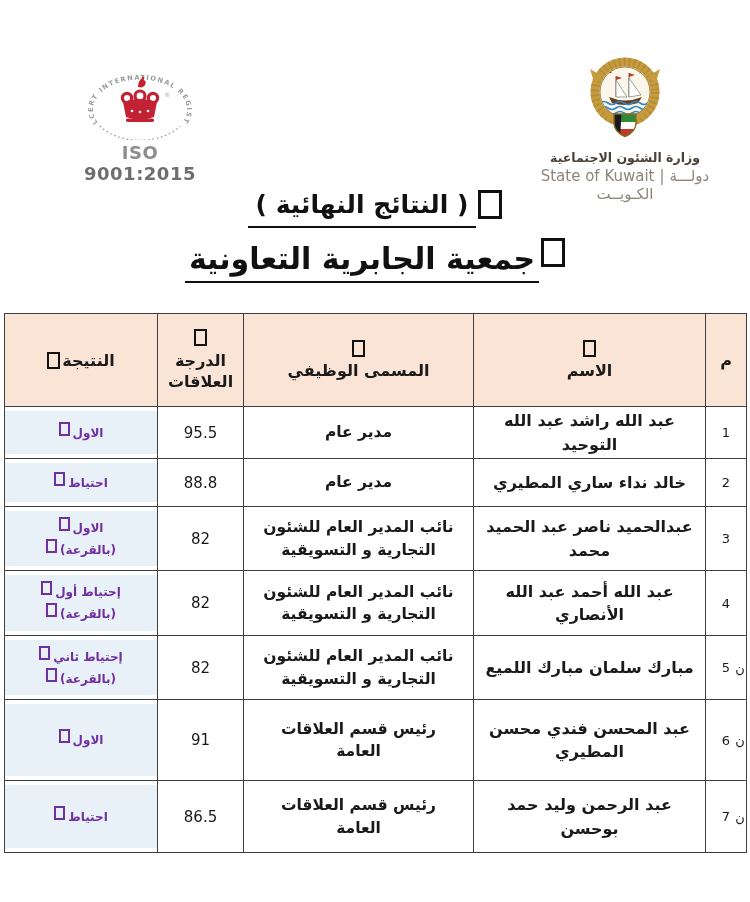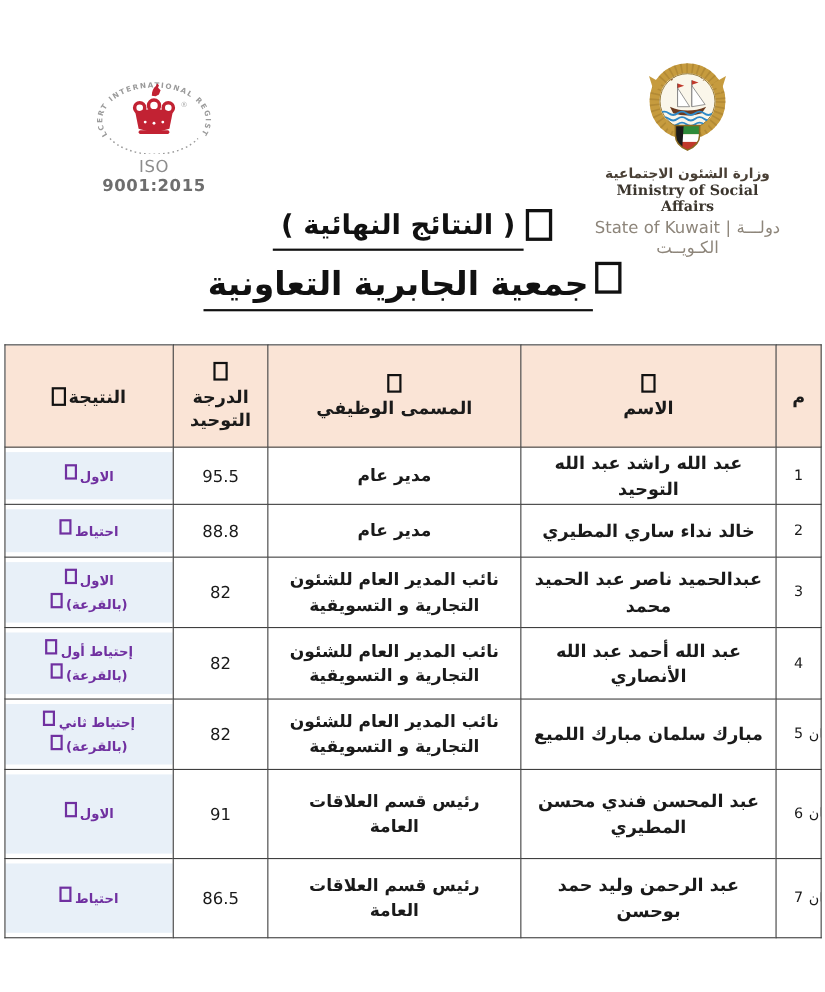--- a/index.html
+++ b/index.html
@@ -1,21 +1,21 @@
 <!DOCTYPE html>
 <html lang="ar"><head>
 <meta charset="utf-8">
 <style>
   * { margin:0; padding:0; box-sizing:border-box; }
   body { background:#888; font-family:"DejaVu Sans", sans-serif; }
   .page { position:relative; width:750px; height:902px; background:#ffffff; margin:0 auto; overflow:hidden; color:#1a1a1a; }
 
   
   .iso-logo { position:absolute; left:84px; top:64px; width:112px; text-align:center; }
-  .iso-label { font-size:15px; color:#8d8d8d; letter-spacing:0.5px; margin-top:-2px; }
+  .iso-label { font-size:18px; color:#8d8d8d; letter-spacing:0.5px; margin-top:-2px;font-weight:bold; }
   .iso-label b { color:#6e6e6e; }
 
   
   .ministry { position:absolute; left:538px; top:56px; width:174px; text-align:center; }
   .min-ar  { font-size:12.5px; font-weight:bold; color:#4a4036; margin-top:2px; direction:rtl; }
   .min-en  { font-size:13px; font-weight:bold; color:#3c362e; font-family:"DejaVu Serif", serif; margin-top:1px; }
   .min-sub { font-size:15px; color:#8d857a; margin-top:2px; }
   .min-sub .sep { margin:0 5px; }
 
   
@@ -123,21 +123,20 @@
 
       <g clip-path="url(#shieldClip)">
         <rect x="34" y="58" width="22" height="8" fill="#2e8b3a"></rect>
         <rect x="34" y="66" width="22" height="7" fill="#ffffff"></rect>
         <rect x="34" y="73" width="22" height="10" fill="#c0392b"></rect>
         <path d="M34,58 l7.5,0 -1.5,24 -6,-6 z" fill="#1a1a1a"></path>
       </g>
       <path d="M34,58 h22 v9 q0,9 -11,13.5 q-11,-4.5 -11,-13.5 z" fill="none" stroke="#8a6a20" stroke-width="1.4"></path>
     </svg>
     <div class="min-ar">وزارة الشئون الاجتماعية</div>
-    <div class="min-en">Ministry of Social Affairs</div>
     <div class="min-sub">
       <span>State of Kuwait</span><span class="sep">|</span><span>دولـــة الكـويــت</span>
     </div>
   </div>
 
   <div class="title-row" id="title1">
     <span class="title-text">( النتائج النهائية )</span>
     <span class="box-lg"></span>
   </div>
   <div class="title-row" id="title2">
@@ -160,21 +159,21 @@
           <span class="box box-block"></span>
           <div>الاسم</div>
         </th>
         <th>
           <span class="box box-block"></span>
           <div>المسمى الوظيفي</div>
         </th>
         <th class="hdr-two-line">
           <span class="box box-block"></span>
           <div>الدرجة</div>
-          <div>التوحيد</div>
+          <div>العلاقات</div>
         </th>
         <th class="hdr-result">
           <span>النتيجة</span><span class="box"></span>
         </th>
       </tr>
     </thead>
     <tbody>
       <tr style="height:51px;">
         <td class="num-cell">1</td>
         <td class="name-cell">عبد الله راشد عبد الله التوحيد</td>

